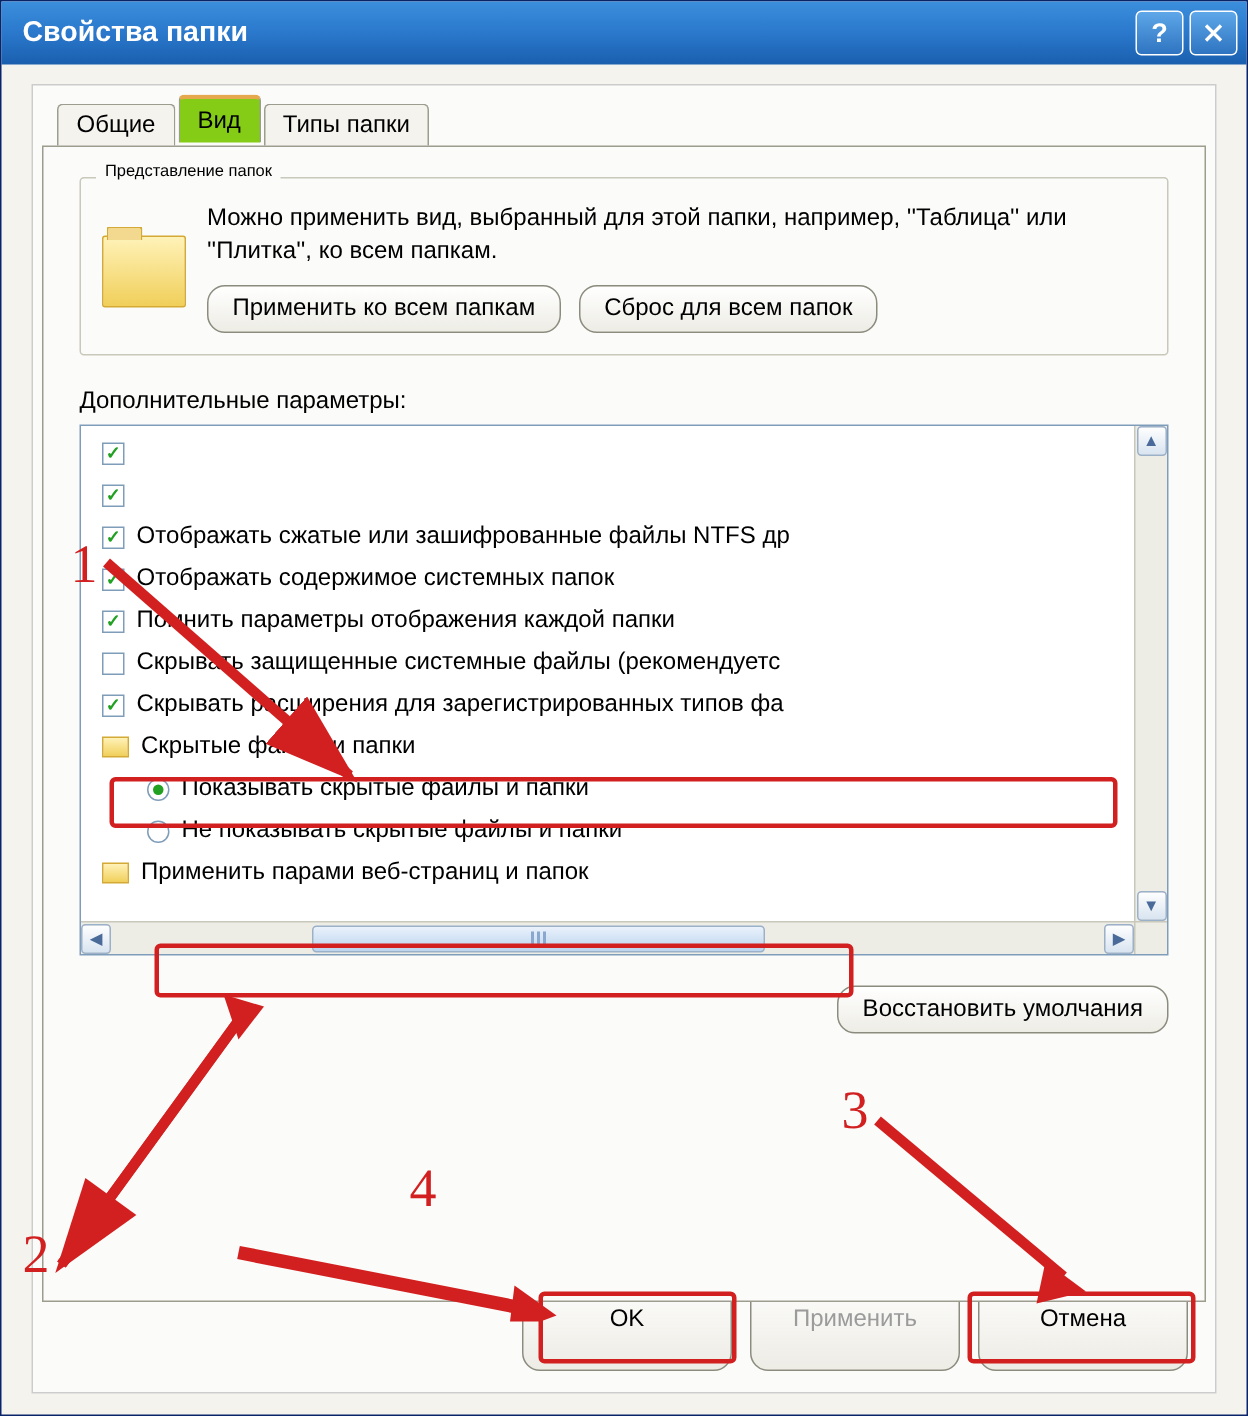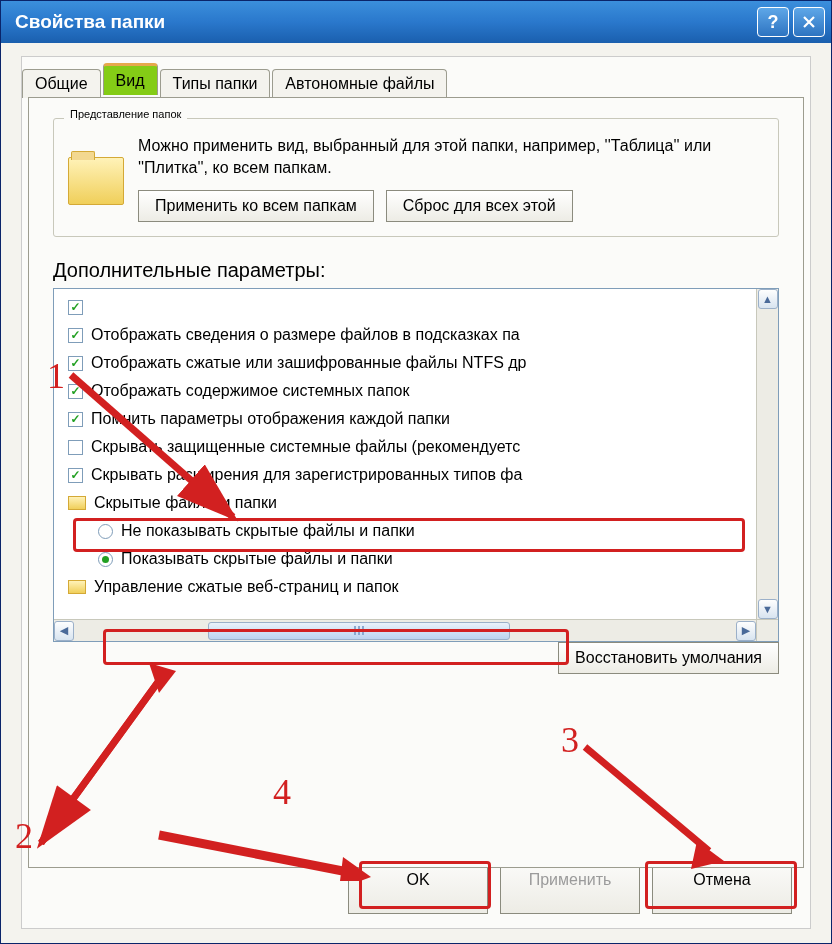--- a/index.html
+++ b/index.html
@@ -44,21 +44,21 @@
   .dialog-body {
     position: absolute;
     top: 55px; left: 20px; right: 20px; bottom: 14px;
     background: #FBFBF9;
     border: 1px solid #ccc;
   }
   .tabs {
     display: flex;
     align-items: flex-end;
     margin-top: 6px;
-    margin-left: 0;
+    margin-left: 16px;
     height: 34px;
   }
   .tab {
     border: 1px solid #9c9c8f;
     border-bottom: none;
     border-radius: 4px 4px 0 0;
     padding: 5px 12px 5px 12px;
     background: #F4F3EE;
     margin-right: 2px;
     font-size: 16px;
@@ -122,29 +122,29 @@
     line-height: 1.35;
   }
   .group-buttons {
     display: flex;
     gap: 12px;
     margin-top: 12px;
   }
   .btn {
     border: 1px solid #8b8b7e;
     background: linear-gradient(to bottom,#ffffff,#EDECE5);
-    border-radius: 0;
+    border-radius: 12px;
     padding: 6px 16px;
     font-size: 16px;
     font-family: inherit;
     cursor: pointer;
   }
   .btn.disabled { color: #9b9b9b; }
   .section-label {
-    font-size: 20px;
+    font-size: 16px;
     margin-bottom: 6px;
   }
   .listbox {
     border: 1px solid #7f9db9;
     background: #fff;
     height: 354px;
     position: relative;
     overflow: hidden;
   }
   .listbox-inner {
@@ -205,21 +205,21 @@
     font-size: 11px; color: #4a6a99;
     cursor: pointer;
   }
   .hscroll .track { flex: 1; margin: 0 2px; position: relative; height: 18px; }
   .hscroll .thumb { position: absolute; left: 20%; width: 46%; top: 0; bottom: 0;
     background: linear-gradient(to bottom,#e9f1fb,#bcd4ef); border: 1px solid #9bb0c9; border-radius: 3px;
     display: flex; align-items: center; justify-content: center; gap:2px;}
   .hscroll .thumb span { width:2px; height:9px; background:#8aa8cf; }
   .corner { position:absolute; right:0; bottom:0; width:22px; height:22px; background:#EDECE5; border-top:1px solid #c8c8bb; border-left:1px solid #c8c8bb; }
   .restore-row {
-    display:flex; justify-content:flex-end; margin-top: 0;
+    display:flex; justify-content:flex-end; margin-top: 20px;
   }
   .bottom-buttons {
     position: absolute;
     right: 18px; bottom: 14px;
     display: flex; gap: 12px;
   }
   .bottom-buttons .btn { width: 140px; padding: 24px 0; text-align: center; }
 
   .highlight-box {
     position: absolute;
@@ -252,49 +252,47 @@
           <path d="M2 2 L12 12 M12 2 L2 12" stroke="#fff" stroke-width="2.2"></path>
         </svg>
     </div>
   </div>
 
   <div class="dialog-body">
     <div class="tabs">
       <div class="tab">Общие</div>
       <div class="tab active">Вид</div>
       <div class="tab">Типы папки</div>
-      <div class="tab">Автономные файлы</div>
     </div>
 
     <div class="tabpanel">
 
       <div class="groupbox">
         <div class="groupbox-title">Представление папок</div>
         <div class="group-row">
           <div class="folder-icon"></div>
           <div style="flex:1">
             <div class="group-text">Можно применить вид, выбранный для этой папки, например, ''Таблица'' или ''Плитка'', ко всем папкам.</div>
             <div class="group-buttons">
               <button class="btn">Применить ко всем папкам</button>
-              <button class="btn">Сброс для всех этой</button>
+              <button class="btn">Сброс для всем папок</button>
             </div>
           </div>
         </div>
       </div>
 
       <div class="section-label">Дополнительные параметры:</div>
 
       <div class="listbox">
         <div class="listbox-inner" id="list-inner">
             <div class="list-item">
               <div class="chk">✓</div>
             </div>
             <div class="list-item">
               <div class="chk">✓</div>
-              <span>Отображать сведения о размере файлов в подсказках па</span>
             </div>
             <div class="list-item">
               <div class="chk">✓</div>
               <span>Отображать сжатые или зашифрованные файлы NTFS др</span>
             </div>
             <div class="list-item">
               <div class="chk">✓</div>
               <span>Отображать содержимое системных папок</span>
             </div>
             <div class="list-item">
@@ -305,34 +303,34 @@
               <div class="chk"></div>
               <span>Скрывать защищенные системные файлы (рекомендуетс</span>
             </div>
             <div class="list-item">
               <div class="chk">✓</div>
               <span>Скрывать расширения для зарегистрированных типов фа</span>
             </div>
             <div class="list-item">
               <div class="mini-folder"></div>
               <span>Скрытые файлы и папки</span>
-            </div>
-            <div class="list-item indent">
-              <div class="radio"></div>
-              <span>Не показывать скрытые файлы и папки</span>
             </div>
             <div class="list-item indent">
               <div class="radio">
                 <div class="dot"></div>
               </div>
               <span>Показывать скрытые файлы и папки</span>
             </div>
+            <div class="list-item indent">
+              <div class="radio"></div>
+              <span>Не показывать скрытые файлы и папки</span>
+            </div>
             <div class="list-item">
               <div class="mini-folder"></div>
-              <span>Управление сжатые веб-страниц и папок</span>
+              <span>Применить парами веб-страниц и папок</span>
             </div>
           </div>
 
         <div class="vscroll">
           <div class="scroll-btn">▲</div>
           <div style="flex:1"></div>
           <div class="scroll-btn">▼</div>
         </div>
         <div class="hscroll">
           <div class="scroll-btn">◀</div>

